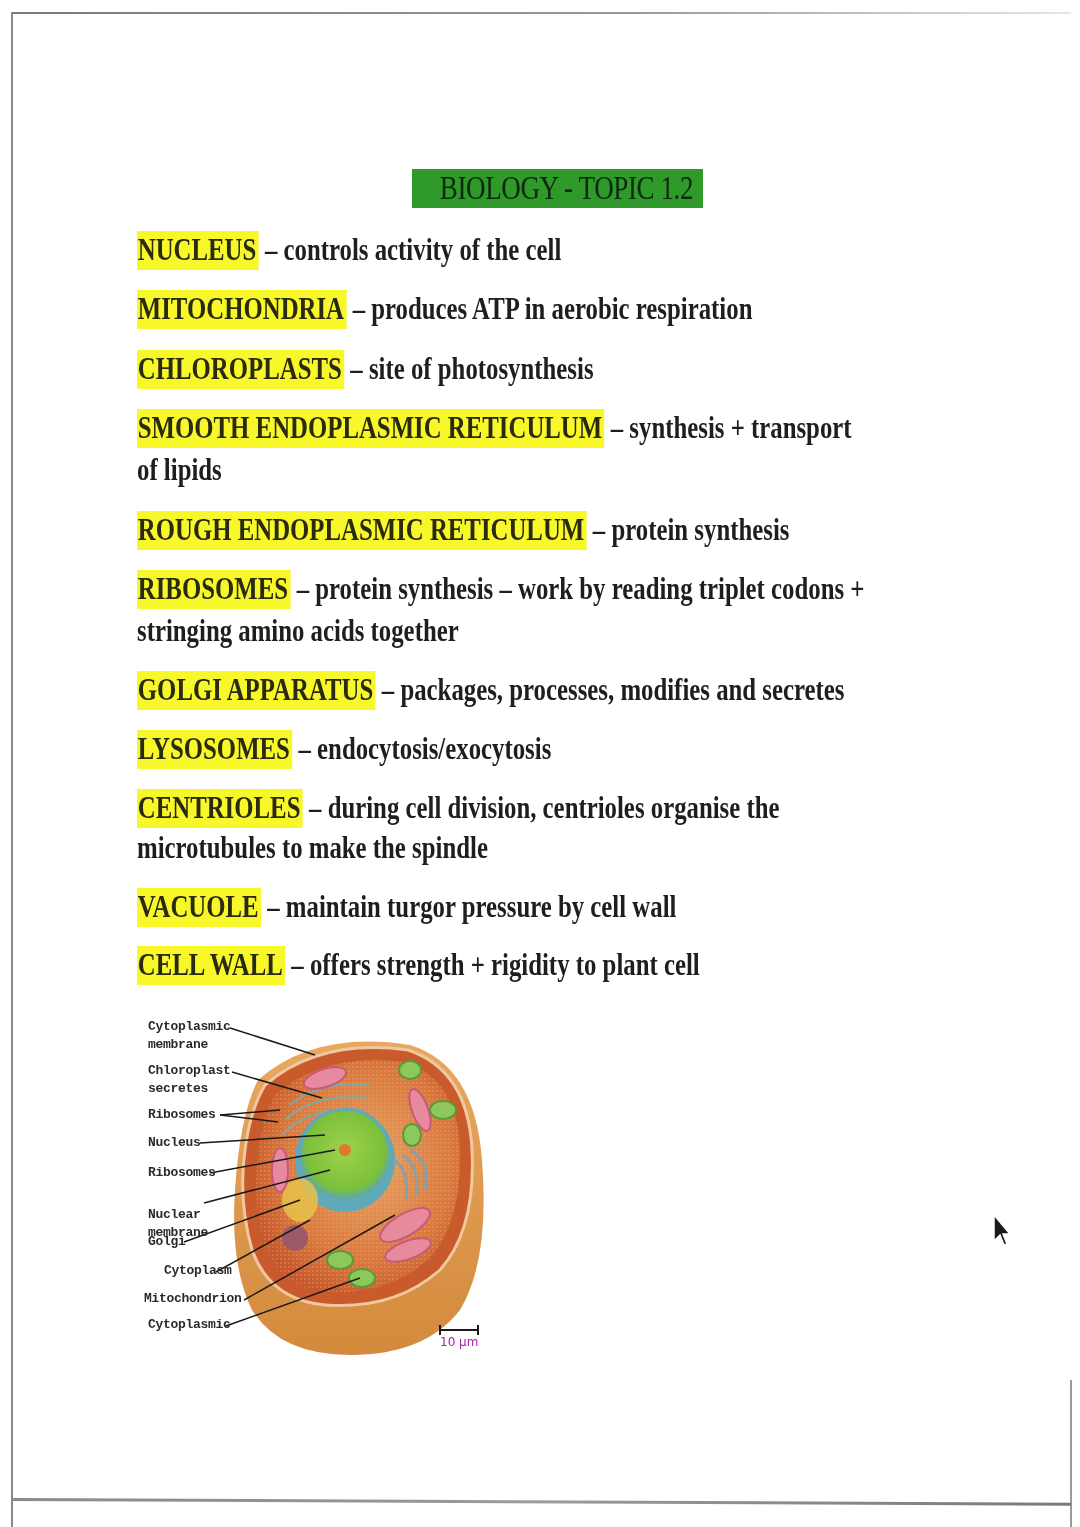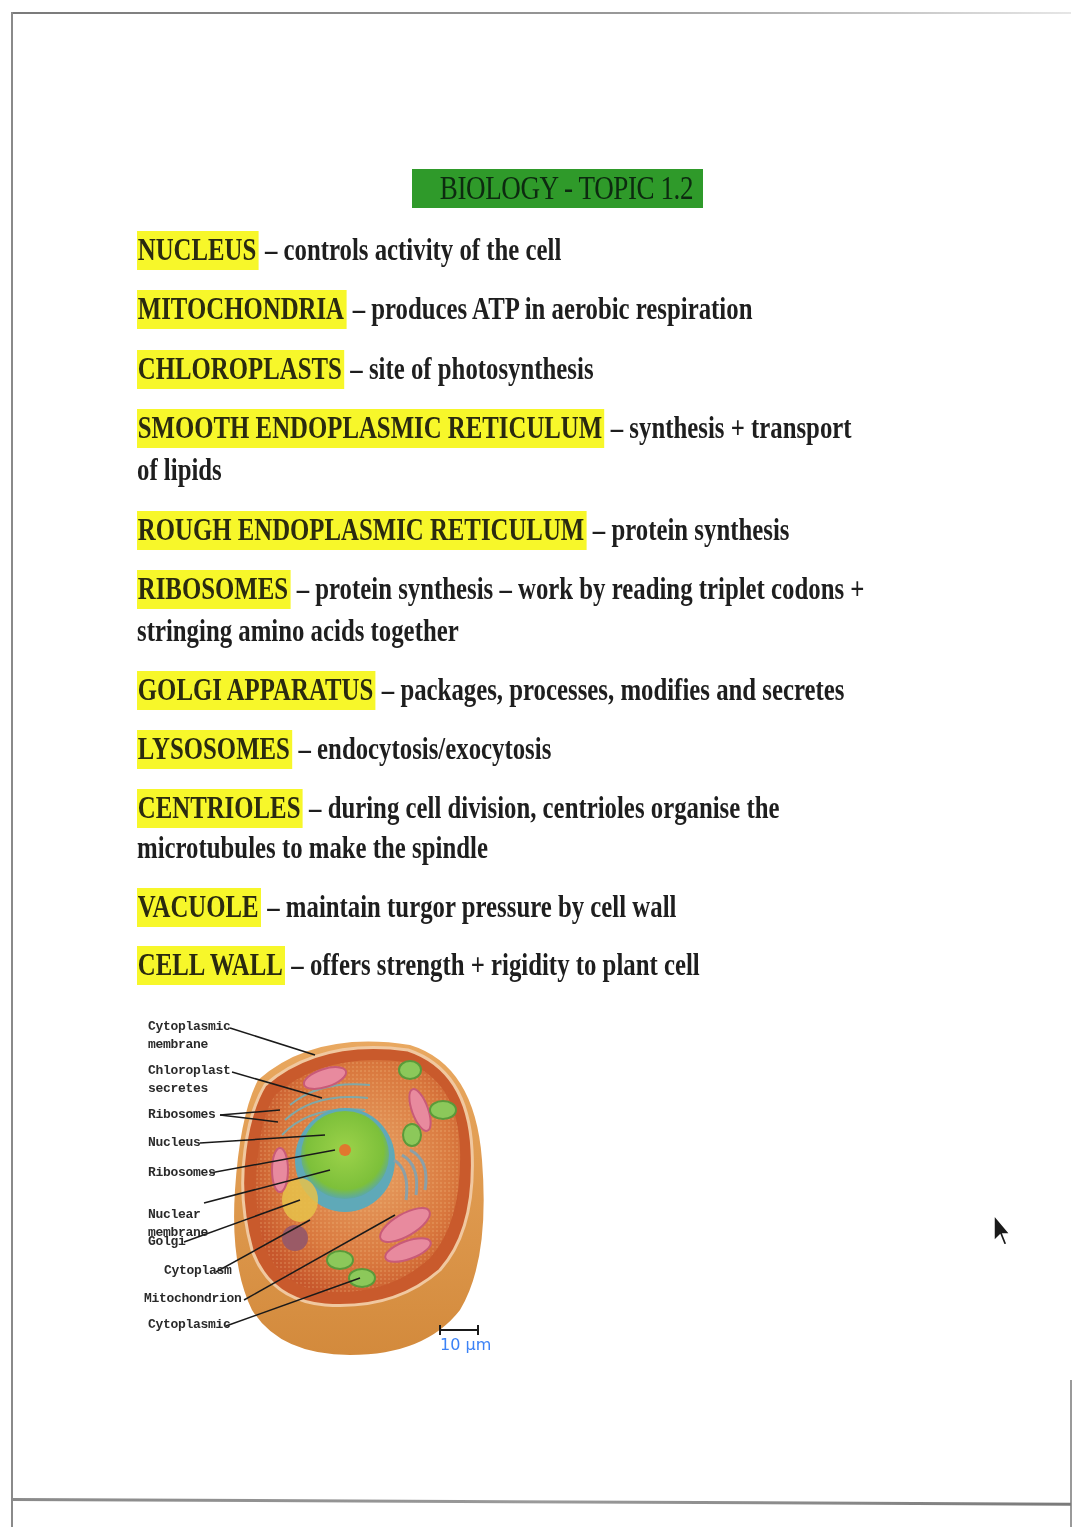--- a/index.html
+++ b/index.html
@@ -95,22 +95,22 @@
     font-size: 13px;
     font-weight: bold;
     color: #2a2a2a;
     line-height: 18px;
     white-space: nowrap;
     letter-spacing: -0.3px;
   }
   .scale-label {
     position: absolute;
     font-family: "DejaVu Sans", "Liberation Sans", sans-serif;
-    font-size: 16px;
-    color: #3b82f6;
+    font-size: 12px;
+    color: #a21caf;
     white-space: nowrap;
   }
 
   .cursor {
     position: absolute;
     left: 992px; top: 1213px;
     width: 20px; height: 36px;
   }
 </style>
 </head>

